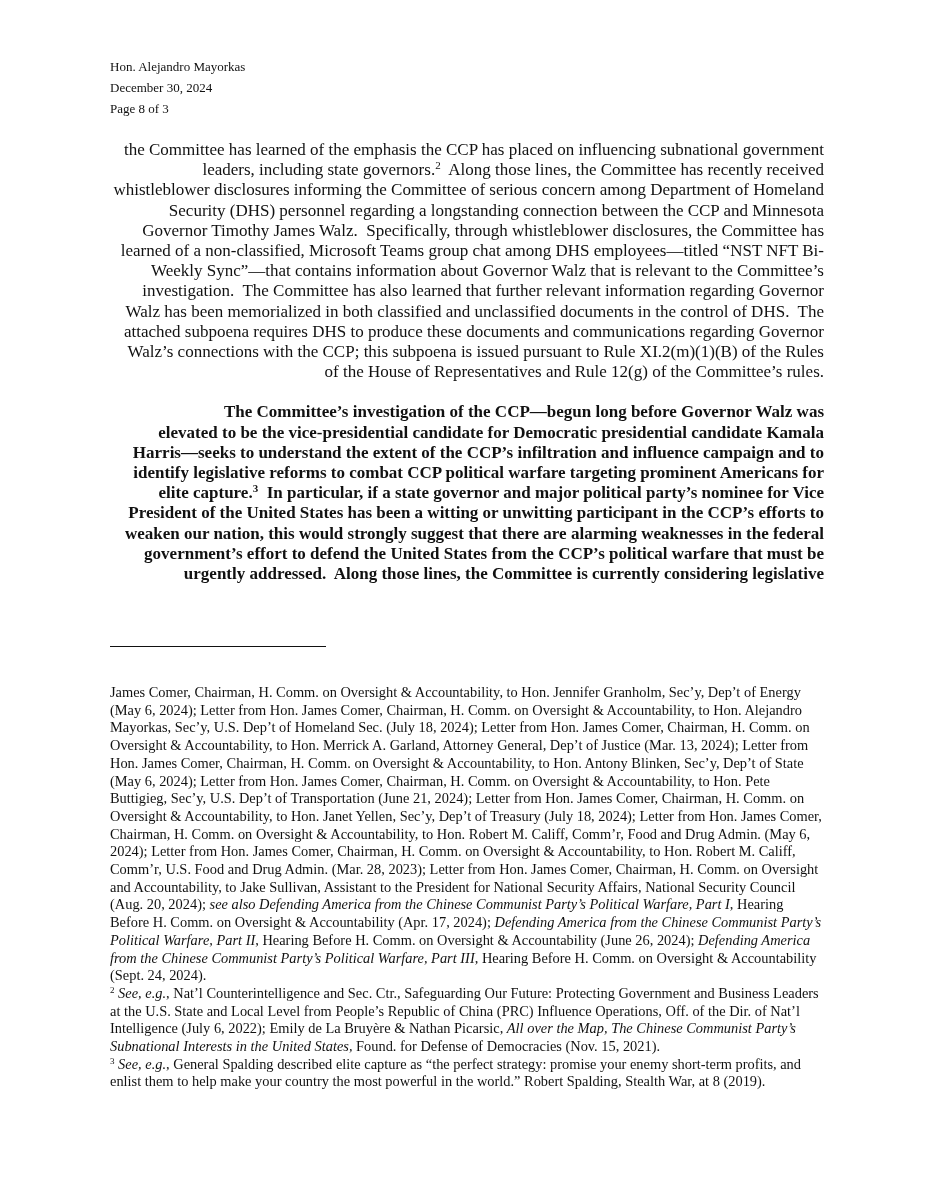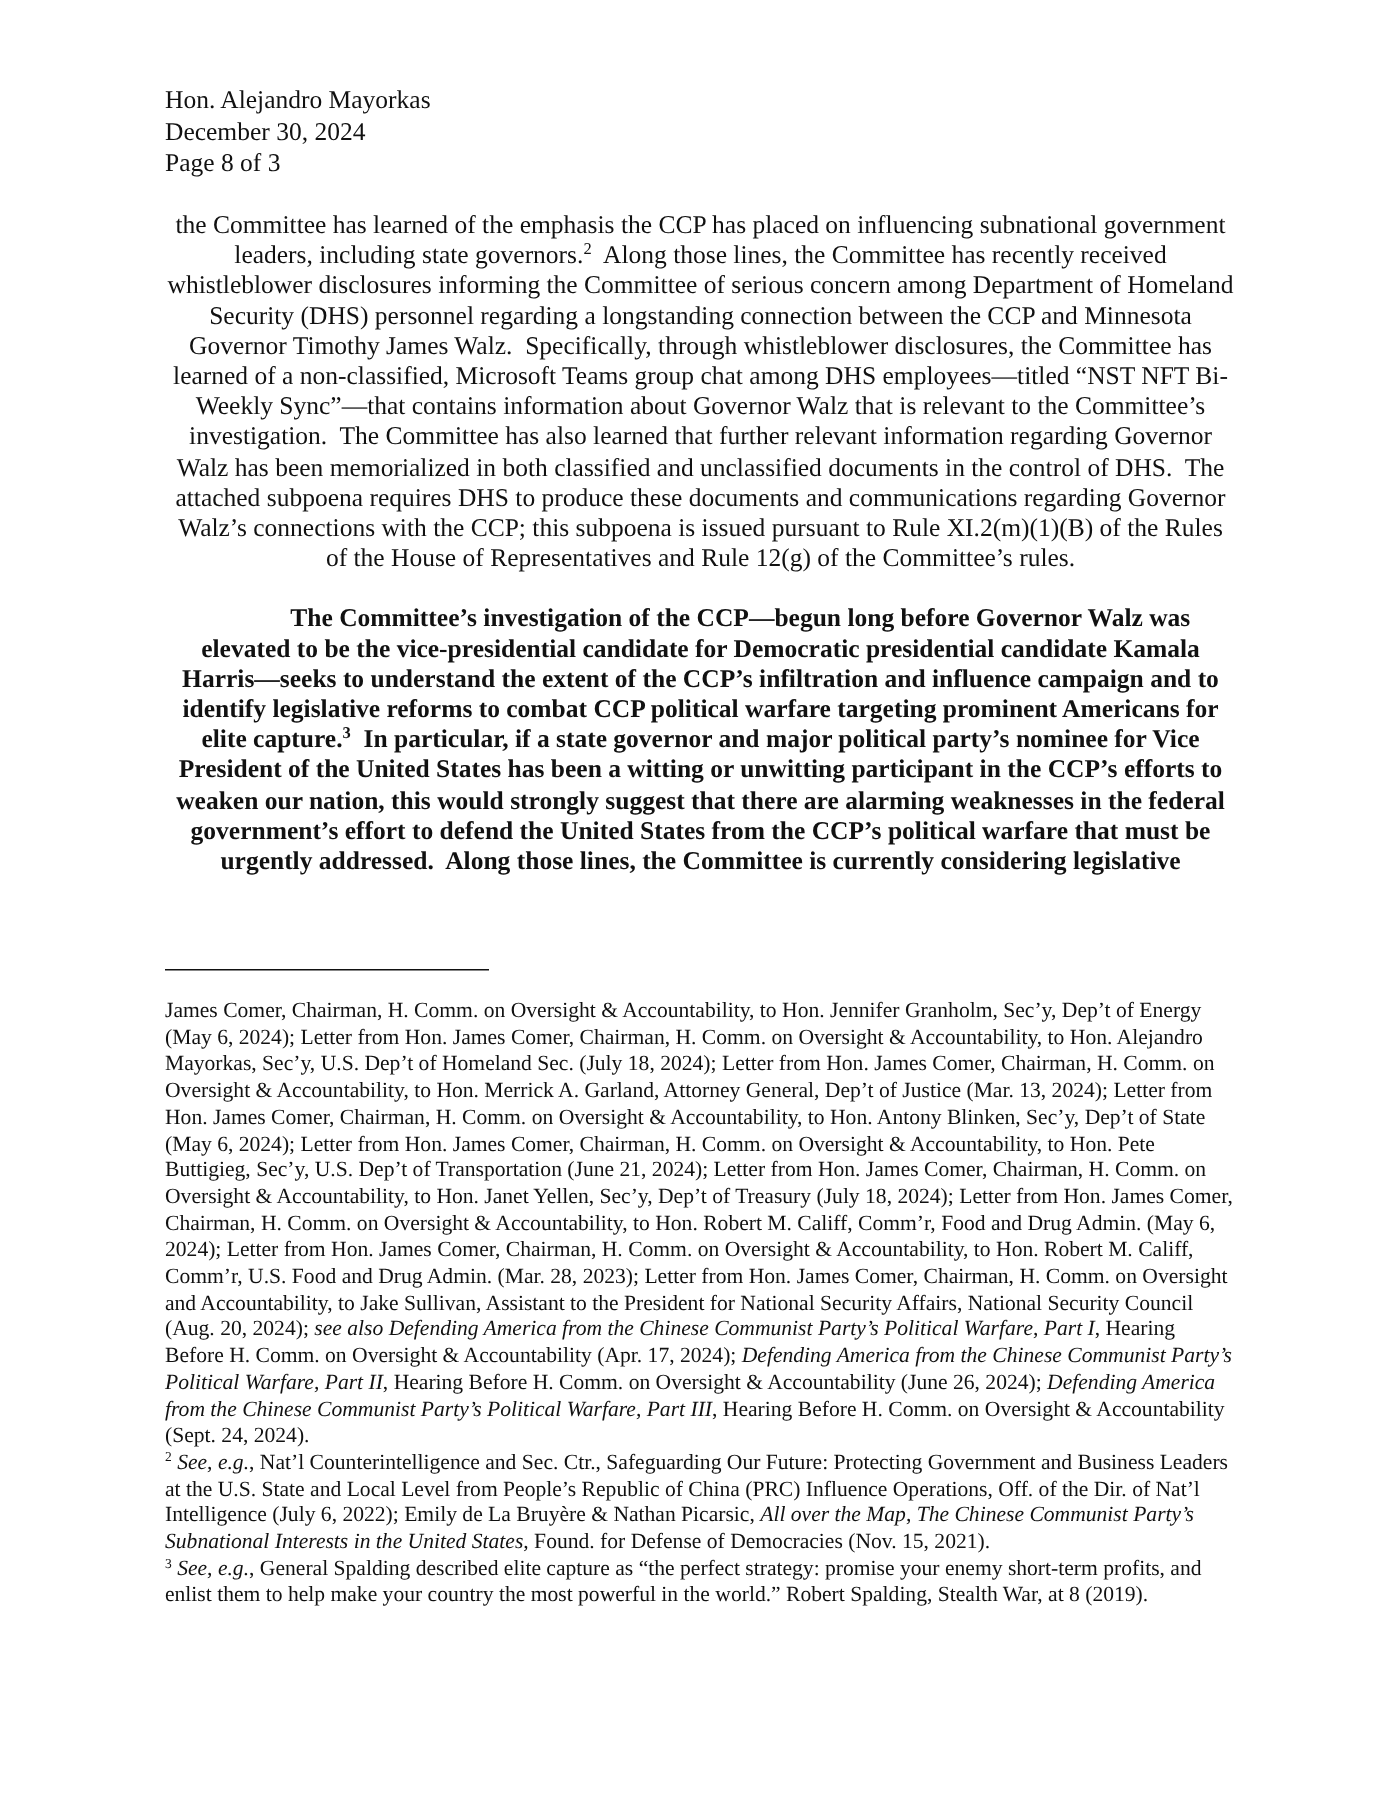--- a/index.html
+++ b/index.html
@@ -1,26 +1,26 @@
 <!DOCTYPE html>
 <html><head>
 <meta charset="utf-8">
 <style>
   html, body { margin: 0; padding: 0; background: #ffffff; }
   body { width: 927px; height: 1200px; position: relative; overflow: hidden; color: #111; }
   .page { position: absolute; left: 110px; top: 0; width: 714px; font-family: "Liberation Serif", serif; }
-  .header { position: absolute; top: 56px; left: 0; font-size: 17px; line-height: 21px; }
+  .header { position: absolute; top: 56px; left: 0; font-size: 13px; line-height: 21px; }
   .header div { white-space: nowrap; }
   .body-text { position: absolute; left: 0; top: 140px; width: 714px; font-size: 17px; line-height: 20.2px; }
-  .body-text p { margin: 0; text-align: center; }
+  .body-text p { margin: 0; text-align: right; }
   .p1 { margin-bottom: 20px !important; }
   .p2 { text-indent: 53px; font-weight: bold; }
   sup { font-size: 11px; line-height: 0; vertical-align: 6px; }
   .fn-rule { position: absolute; left: 0; top: 646px; width: 216px; height: 0; border-top: 1.5px solid #111; }
-  .footnotes { position: absolute; left: 0; top: 666px; width: 714px; font-size: 14.4px; line-height: 17.7px; }
+  .footnotes { position: absolute; left: 0; top: 684px; width: 714px; font-size: 14.4px; line-height: 17.7px; }
   .footnotes p { margin: 0; }
   .fn sup { font-size: 9px; vertical-align: 5px; }
   i { font-style: italic; }
 </style>
 </head>
 <body>
 
 <div class="page">
   <div class="header">
     <div>Hon. Alejandro Mayorkas</div>

